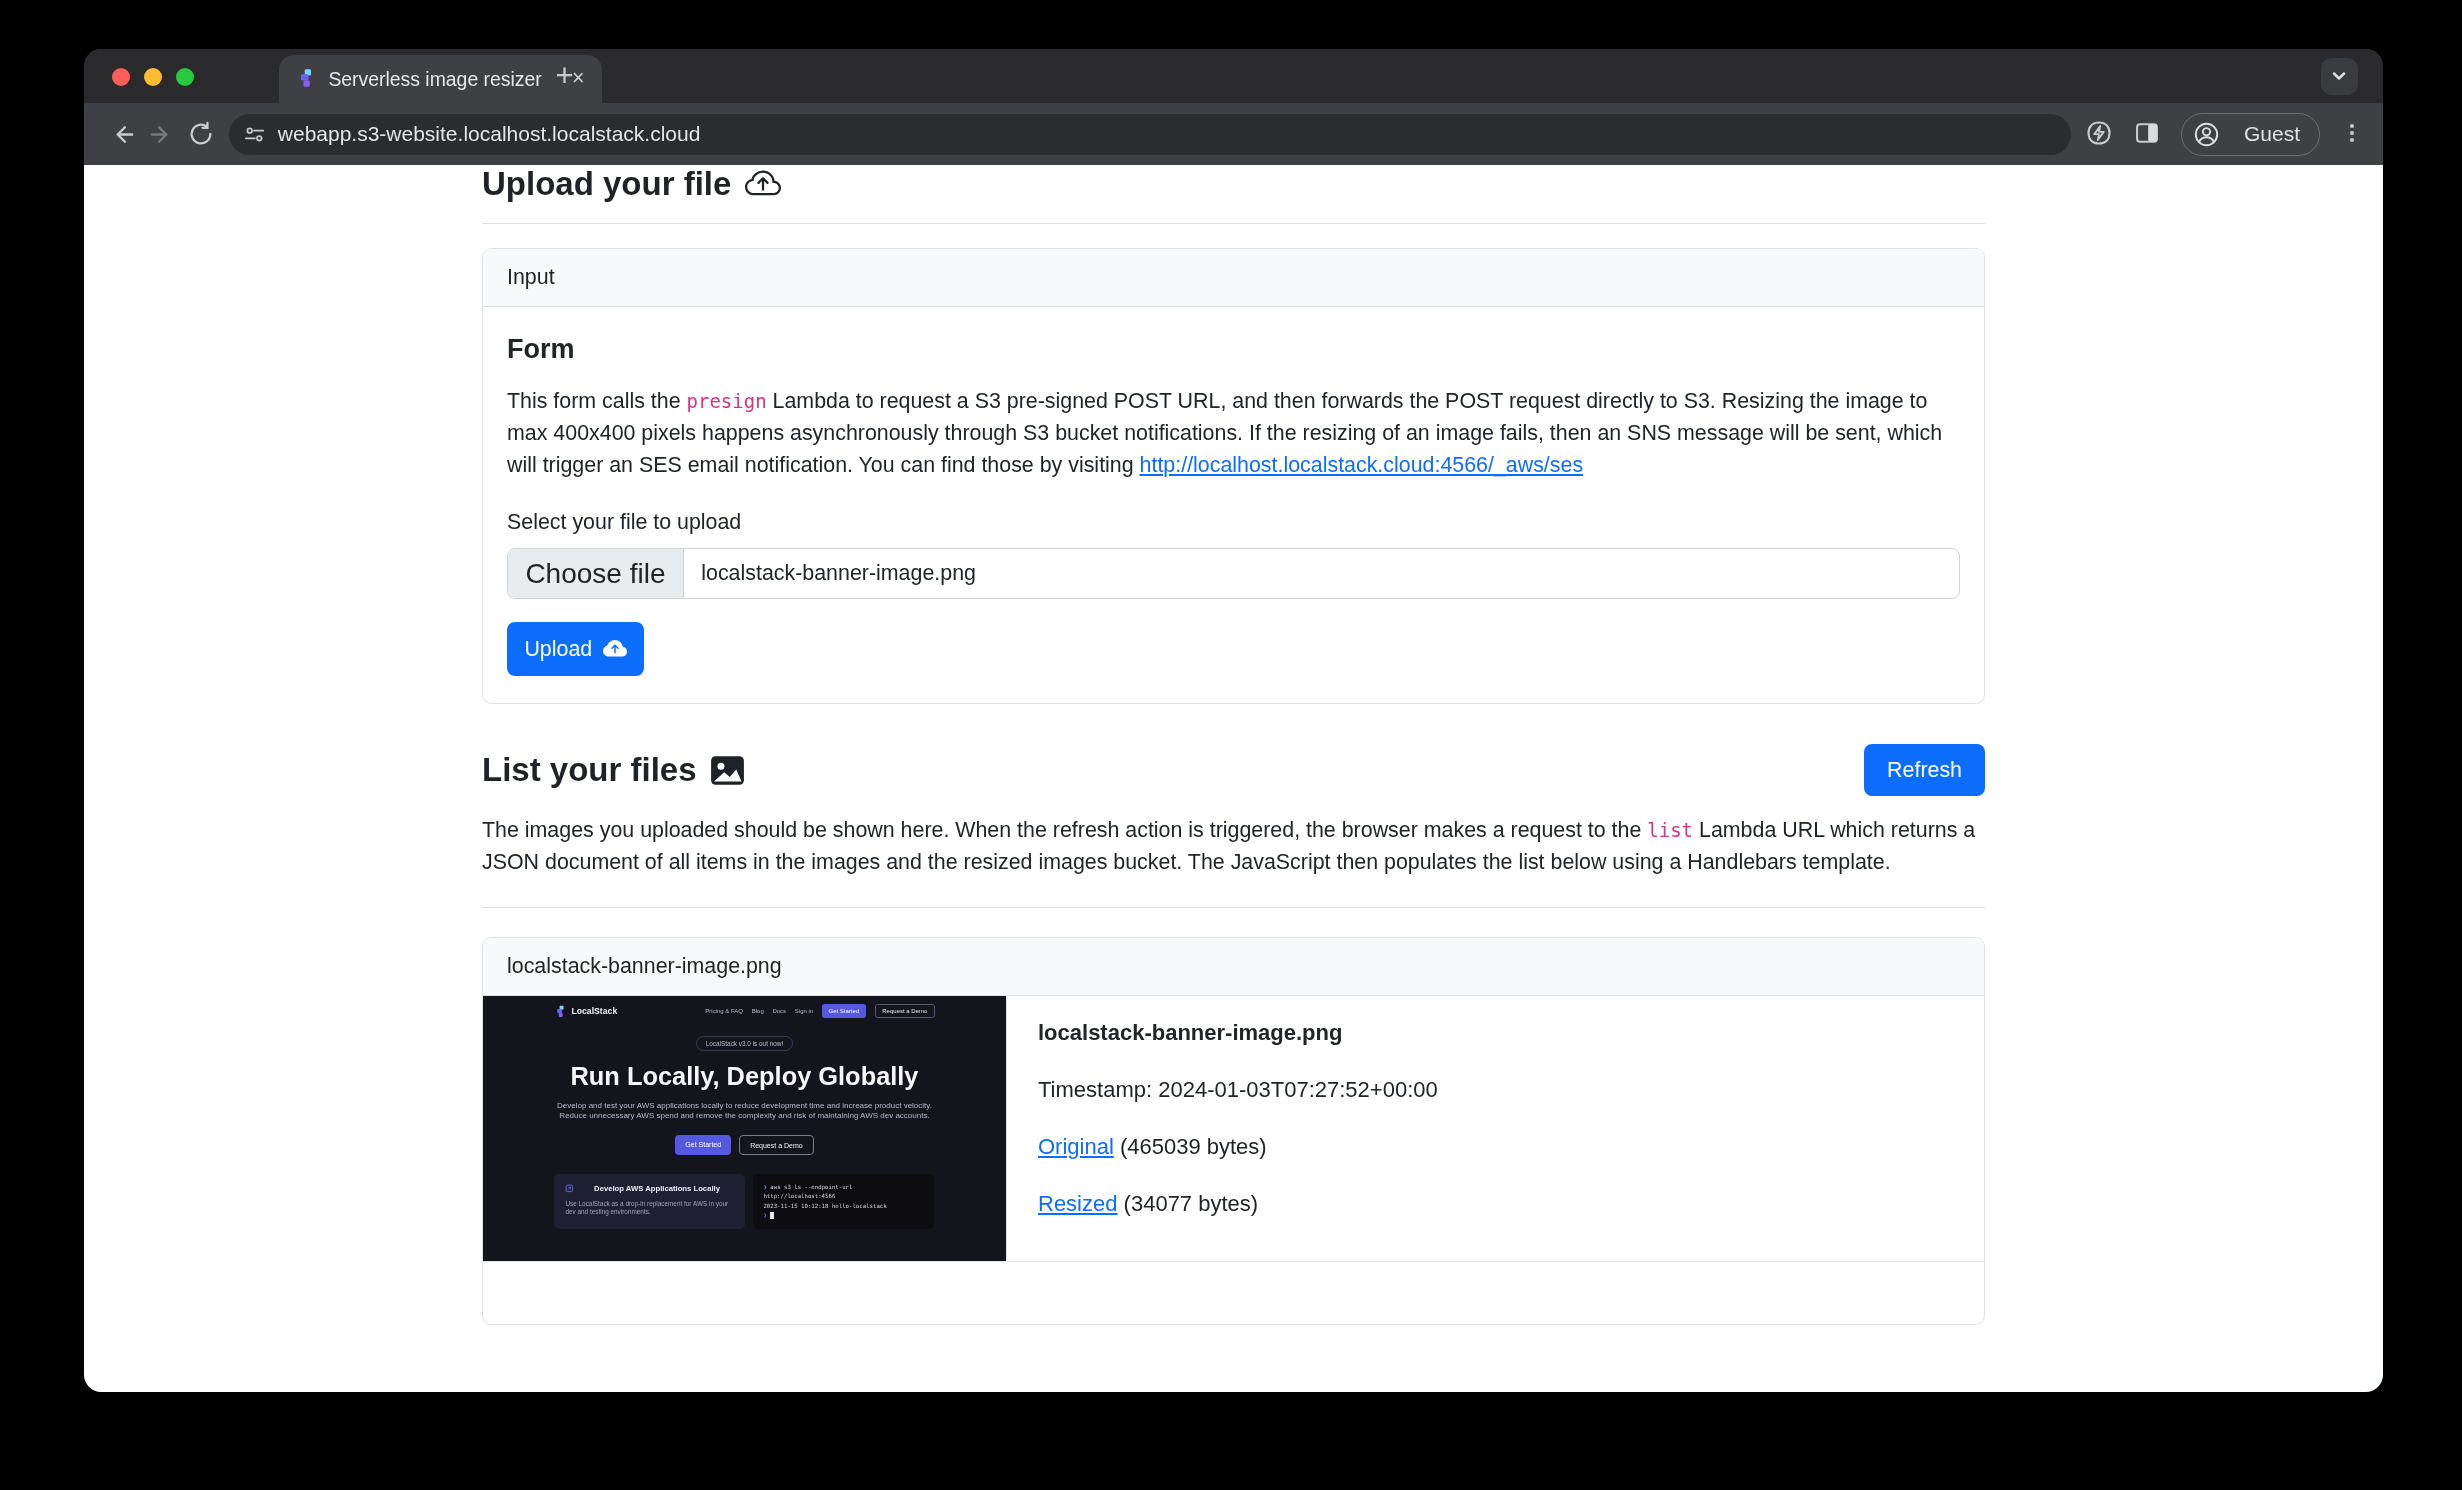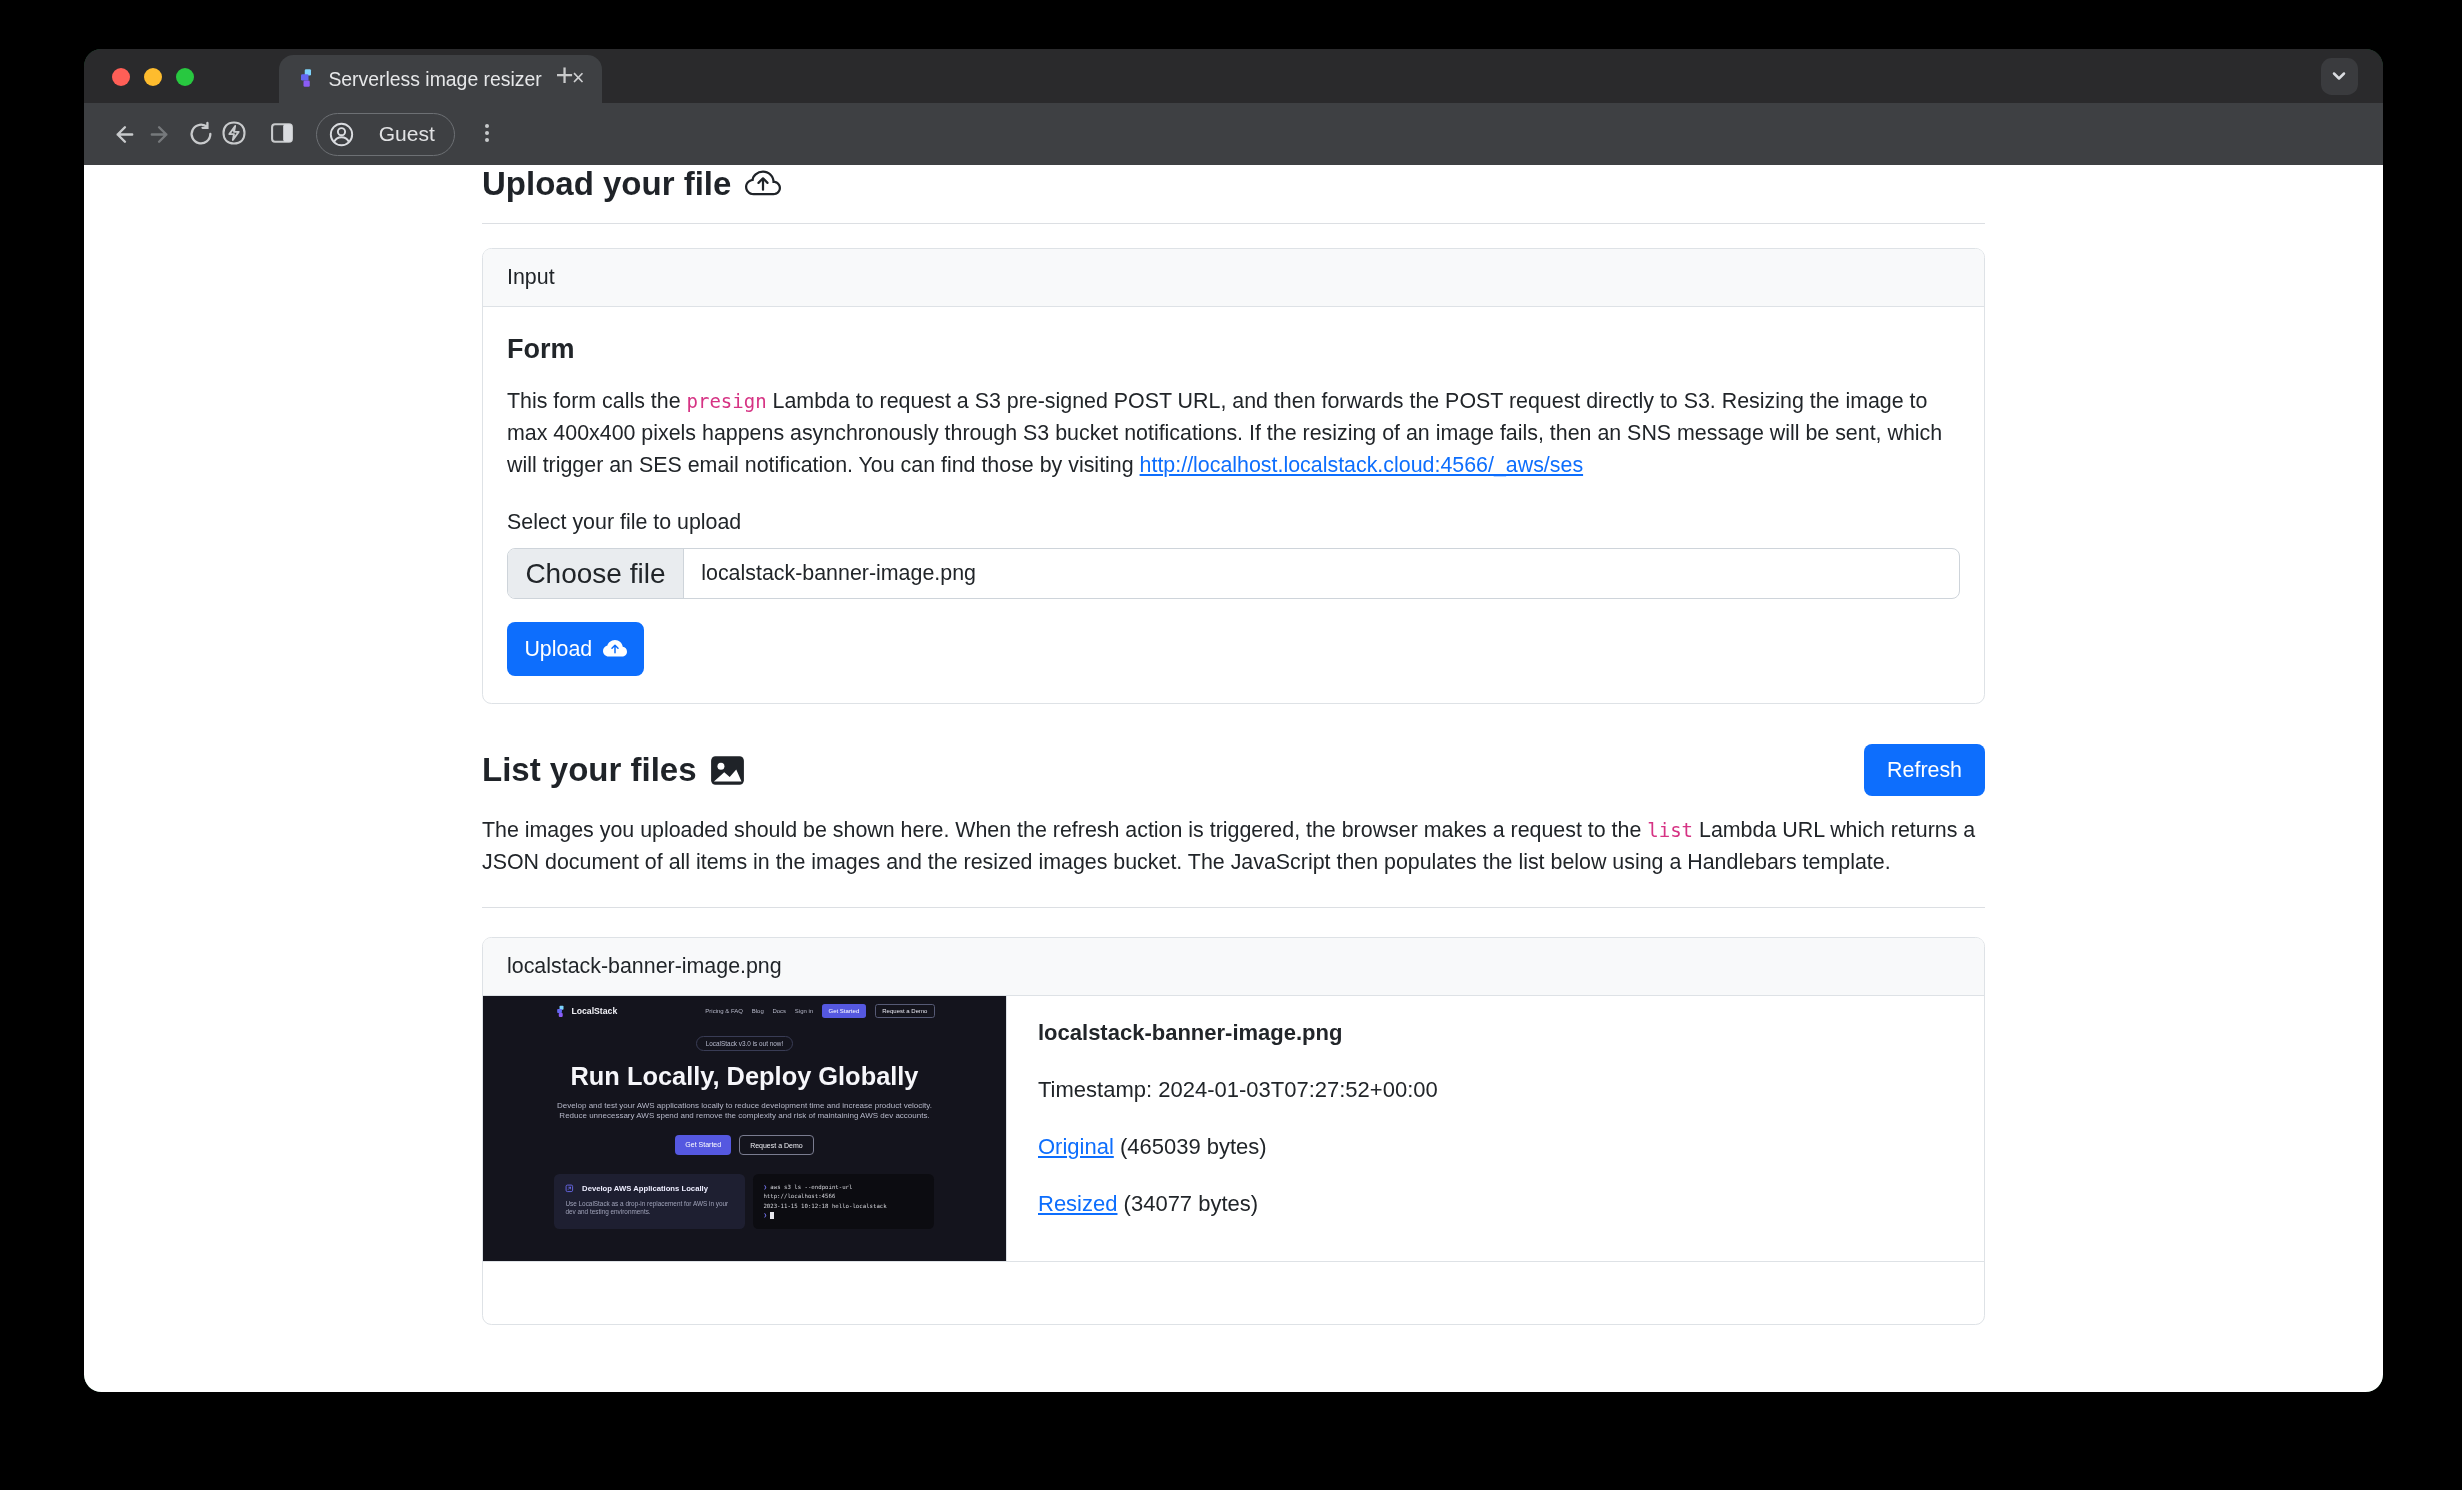--- a/index.html
+++ b/index.html
@@ -80,21 +80,21 @@
   .b-badge { width: fit-content; margin: 17.4px auto 0; font-size: 6.4px; color: #b9bccf;
     border: 0.7px solid #393c55; border-radius: 66px; padding: 3.3px 8.7px; }
   .b-head { margin-top: 10.7px; text-align: center; font-size: 25.4px; font-weight: 700; color: #f6f6fa; }
   .b-sub { width: 391px; margin: 10px auto 0; text-align: center; font-size: 8px; line-height: 10.4px;
     color: #b6b8c9; }
   .b-ctas { margin-top: 13.4px; display: flex; justify-content: center; gap: 8px; }
   .b-cta-p { background: #5558e0; color: #fff; font-size: 7px; padding: 6px 10px; border-radius: 4px; }
   .b-cta-o { border: 0.7px solid #7a7c90; color: #eeeef4; font-size: 7px; padding: 5.4px 10px; border-radius: 4px; }
   .b-features { margin: 19px 72px 0 71px; display: flex; gap: 8px; }
   .b-card { flex: 1.05; background: #1e1f31; border-radius: 5.4px; padding: 10px 11.4px; }
-  .b-card-t { display: flex; align-items: center; gap: 8px; font-size: 7.7px; font-weight: 700; color: #eef; }
+  .b-card-t { display: flex; align-items: center; gap: 20px; font-size: 7.7px; font-weight: 700; color: #eef; }
   .b-card-x { margin-top: 6.7px; font-size: 6.4px; line-height: 8.7px; color: #9fa2b8; }
   .b-term { flex: 1; background: #0c0c11; border-radius: 5.4px; padding: 8.7px 10px;
     font-family: "DejaVu Sans Mono", monospace; font-size: 5.7px; line-height: 9.4px; color: #d6d7dd; }
   .b-prompt { color: #7b7dff; }
   .b-cursor { display: inline-block; width: 3.3px; height: 6.7px; background: #e8e8ee; vertical-align: middle; }
 </style>
 </head>
 <body>
 
 <div class="window">
@@ -132,20 +132,29 @@
     </div>
     <div class="nav-btn">
       <svg width="29" height="29" viewBox="0 0 24 24">
           <path d="M10 6 L16 12 L10 18 M16 12 H4" fill="none" stroke="#76797c" stroke-width="2" stroke-linecap="round" stroke-linejoin="round"></path>
         </svg>
     </div>
     <div class="nav-btn">
       <svg width="28" height="28" viewBox="0 0 24 24">
           <path d="M20 12 a8 8 0 1 1 -2.5 -5.8 M17.5 2.5 v4.2 h-4.2" fill="none" stroke="#c8cacc" stroke-width="2" stroke-linecap="round"></path>
         </svg>
+    </div>
+    <div class="urlbar">
+      <svg width="23" height="23" viewBox="0 0 24 24">
+        <circle cx="7" cy="8" r="2.4" fill="none" stroke="#c8cacc" stroke-width="1.8"></circle>
+        <line x1="11.5" y1="8" x2="21" y2="8" stroke="#c8cacc" stroke-width="1.8" stroke-linecap="round"></line>
+        <line x1="3" y1="16" x2="12.5" y2="16" stroke="#c8cacc" stroke-width="1.8" stroke-linecap="round"></line>
+        <circle cx="17" cy="16" r="2.4" fill="none" stroke="#c8cacc" stroke-width="1.8"></circle>
+      </svg>
+      <span class="url-text">webapp.s3-website.localhost.localstack.cloud</span>
     </div>
     <div class="right-icons">
       <div>
         <svg width="28" height="28" viewBox="0 0 24 24">
           <path d="M12 3 C6 3 3 7 3 12 C3 17 6 21 12 21 C18 21 21 17 21 12 C21 7 18 3 12 3 Z" fill="none" stroke="#c8cacc" stroke-width="1.8"></path>
           <path d="M13 6 L8 13 H12 L11 18 L16 11 H12 Z" fill="none" stroke="#c8cacc" stroke-width="1.6" stroke-linejoin="round"></path>
         </svg>
       </div>
       <div>
         <svg width="28" height="28" viewBox="0 0 24 24">

